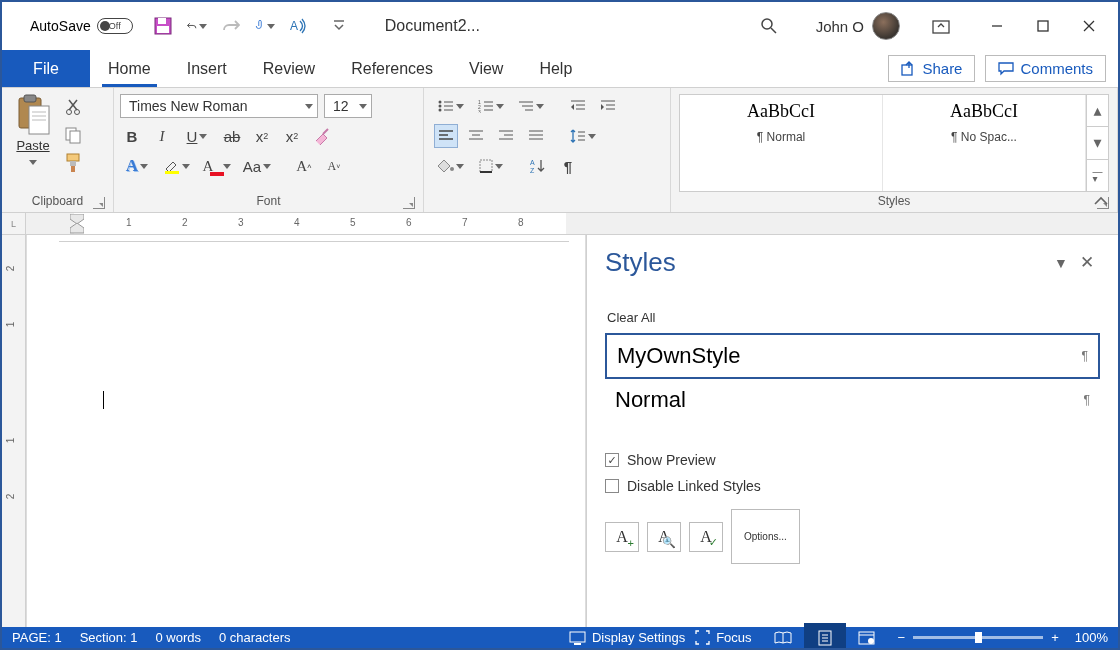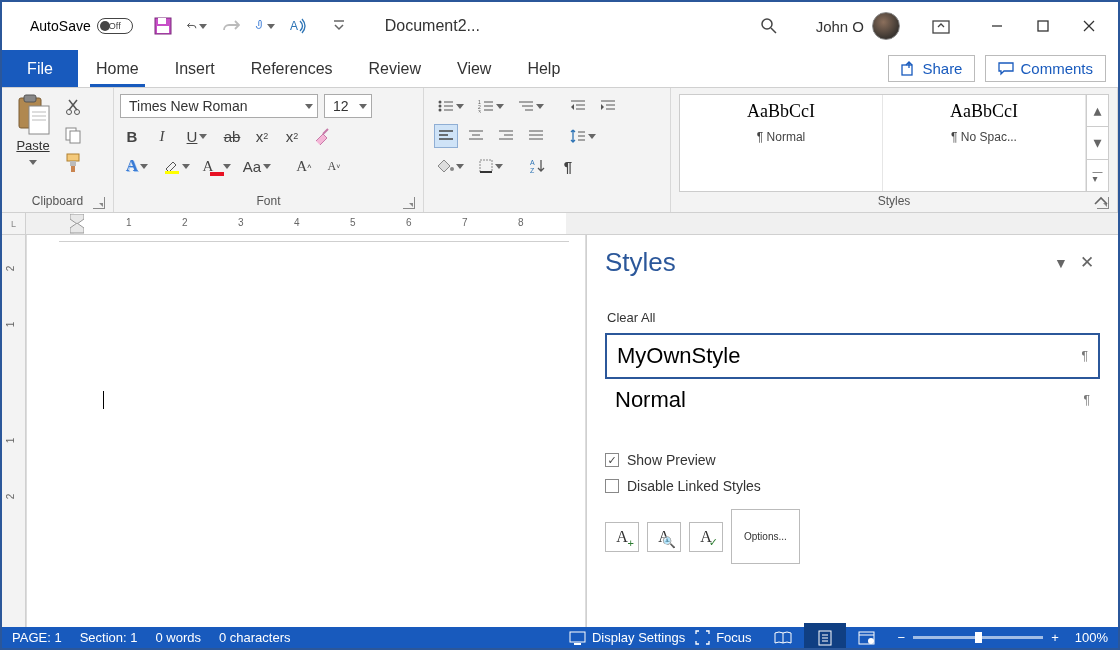--- a/index.html
+++ b/index.html
@@ -16,21 +16,21 @@
 .titlebar .spacer { flex: 1; }
 .search-ic { margin-right: 30px; }
 .user { display: flex; align-items: center; gap: 8px; font-size: 15px; color: #333; }
 .avatar { width: 28px; height: 28px; border-radius: 50%; background: radial-gradient(circle at 40% 35%, #8b6f5c 0%, #3a3530 70%); border: 1px solid #888; }
 .win-btns { display: flex; align-items: center; gap: 0; margin-left: 16px; }
 .win-btns .wb { width: 46px; height: 32px; display: flex; align-items: center; justify-content: center; color: #333; }
 .caret-down { width: 0; height: 0; border-left: 4px solid transparent; border-right: 4px solid transparent; border-top: 5px solid #666; display: inline-block; }
 
 
 .tabstrip { height: 38px; background: #fff; display: flex; align-items: stretch; border-bottom: 1px solid #d0d0d0; }
-.file-tab { background: #185abd; color: #fff; width: 76px; display: flex; align-items: center; justify-content: center; font-size: 16px; }
+.file-tab { background: #185abd; color: #fff; width: 88px; display: flex; align-items: center; justify-content: center; font-size: 16px; }
 .tab { padding: 0 18px; display: flex; align-items: center; font-size: 16px; color: #333; position: relative; }
 .tab.active::after { content: ""; position: absolute; bottom: 0; left: 12px; right: 12px; height: 3px; background: #185abd; }
 .tabstrip .right { margin-left: auto; display: flex; align-items: center; gap: 10px; padding-right: 12px; }
 .btn-outline { border: 1px solid #bbb; padding: 4px 12px; display: flex; align-items: center; gap: 6px; font-size: 15px; color: #185abd; background: #fff; }
 .btn-outline svg { stroke: #185abd; }
 
 
 .ribbon { height: 125px; background: #f3f3f3; border-bottom: 1px solid #d0d0d0; display: flex; position: relative; }
 .group { border-right: 1px solid #d8d8d8; display: flex; flex-direction: column; padding: 4px 6px 2px; }
 .group .body { flex: 1; display: flex; }
@@ -202,22 +202,22 @@
           <line x1="11" y1="1" x2="1" y2="11" stroke="#333" stroke-width="1.3"></line>
         </svg>
       </span>
   </div>
 </div>
 
 <div class="tabstrip">
   <div class="file-tab">File</div>
   <div class="tab active">Home</div>
   <div class="tab">Insert</div>
+  <div class="tab">Review</div>
   <div class="tab">References</div>
-  <div class="tab">Review</div>
   <div class="tab">View</div>
   <div class="tab">Help</div>
   <div class="right">
     <div class="btn-outline">
       <svg width="15" height="15" viewBox="0 0 15 15" fill="none" stroke-width="1.3">
           <rect x="1" y="4" width="10" height="10"></rect>
           <path d="M8 7 V1 M5 4 L8 1 L11 4"></path>
         </svg>
       <span>Share</span>
     </div>

